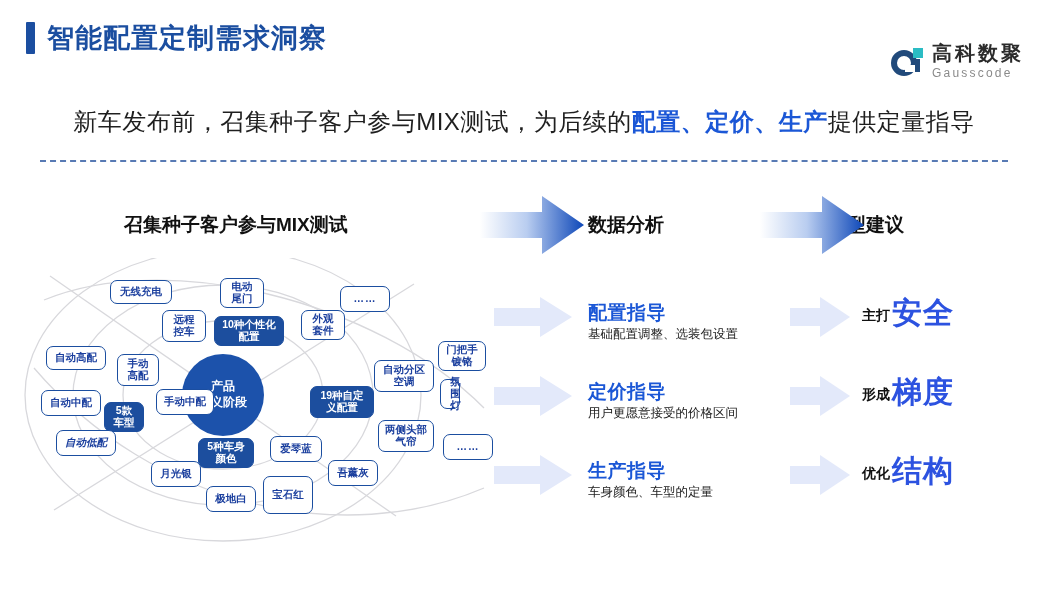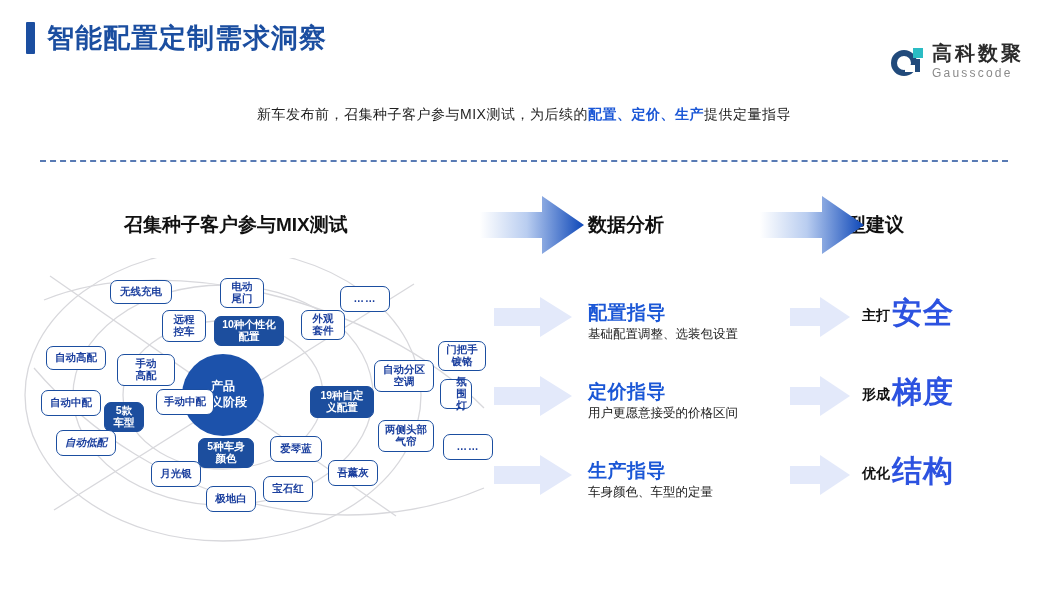--- a/index.html
+++ b/index.html
@@ -25,21 +25,21 @@
              border:6px solid #214a7b;box-sizing:border-box;}
   .logo-ring::after{content:"";position:absolute;right:-5px;top:9px;width:11px;height:7px;background:#ffffff;}
   .logo-sq{position:absolute;right:0px;top:1px;width:10px;height:10px;background:#2bbcc4;}
   .logo-bar{position:absolute;right:3px;top:12px;width:5px;height:13px;background:#214a7b;}
   .logo-txt{display:flex;flex-direction:column;line-height:1;}
   .logo-cn{font-size:20px;font-weight:bold;color:#2b2b2b;letter-spacing:3px;}
   .logo-en{font-size:12px;color:#8a8a8a;letter-spacing:2.2px;margin-top:4px;}
 
   
   .subtitle{position:absolute;left:0;top:106px;width:1048px;text-align:center;
-            font-size:14px;color:#1f1f1f;letter-spacing:.5px;white-space:nowrap;}
+            font-size:24px;color:#1f1f1f;letter-spacing:.5px;white-space:nowrap;}
   .subtitle b{color:#1b57d6;font-weight:bold;}
   .divider{position:absolute;left:40px;top:160px;width:968px;height:0;
            border-top:2px dashed #3b63a8;opacity:.85;}
 
   
   .colhead{position:absolute;font-size:19px;font-weight:bold;color:#111;white-space:nowrap;}
   #head-left{left:124px;top:212px;}
   #head-mid{left:588px;top:212px;}
   #head-right{left:828px;top:212px;}
 
@@ -210,39 +210,39 @@
         <div class="node outline ellip" style="left: 326px; top: 28px; width: 50px; height: 26px;">……</div>
         <div class="node outline" style="left: 148px; top: 52px; width: 44px; height: 32px;">远程
 控车</div>
         <div class="node filled" style="left: 200px; top: 58px; width: 70px; height: 30px;">10种个性化
 配置</div>
         <div class="node outline" style="left: 287px; top: 52px; width: 44px; height: 30px;">外观
 套件</div>
         <div class="node outline" style="left: 424px; top: 83px; width: 48px; height: 30px;">门把手
 镀铬</div>
         <div class="node outline" style="left: 32px; top: 88px; width: 60px; height: 24px;">自动高配</div>
-        <div class="node outline" style="left: 103px; top: 96px; width: 58px; height: 32px;">手动
+        <div class="node outline" style="left: 103px; top: 96px; width: 42px; height: 32px;">手动
 高配</div>
         <div class="node outline" style="left: 360px; top: 102px; width: 60px; height: 32px;">自动分区
 空调</div>
-        <div class="node outline" style="left: 426px; top: 121px; width: 32px; height: 30px; padding-left: 11px;">氛围
+        <div class="node outline" style="left: 426px; top: 121px; width: 20px; height: 30px; padding-left: 11px;">氛围
 灯</div>
         <div class="node outline" style="left: 27px; top: 132px; width: 60px; height: 26px;">自动中配</div>
         <div class="node outline" style="left: 142px; top: 131px; width: 58px; height: 26px;">手动中配</div>
         <div class="node filled" style="left: 296px; top: 128px; width: 64px; height: 32px;">19种自定
 义配置</div>
         <div class="node filled" style="left: 90px; top: 144px; width: 40px; height: 30px;">5款
 车型</div>
         <div class="node outline" style="left: 364px; top: 162px; width: 56px; height: 32px;">两侧头部
 气帘</div>
         <div class="node outline" style="left: 42px; top: 172px; width: 60px; height: 26px; font-style: italic;">自动低配</div>
         <div class="node filled" style="left: 184px; top: 180px; width: 56px; height: 30px;">5种车身
 颜色</div>
         <div class="node outline" style="left: 256px; top: 178px; width: 52px; height: 26px;">爱琴蓝</div>
         <div class="node outline ellip" style="left: 429px; top: 176px; width: 50px; height: 26px;">……</div>
         <div class="node outline" style="left: 314px; top: 202px; width: 50px; height: 26px;">吾薰灰</div>
         <div class="node outline" style="left: 137px; top: 203px; width: 50px; height: 26px;">月光银</div>
-        <div class="node outline" style="left: 249px; top: 218px; width: 50px; height: 26px;">宝石红</div>
+        <div class="node outline" style="left: 249px; top: 218px; width: 50px; height: 38px;">宝石红</div>
         <div class="node outline" style="left: 192px; top: 228px; width: 50px; height: 26px;">极地白</div>
       </div>
   </div>
 
 </div>
 
 </body></html>

